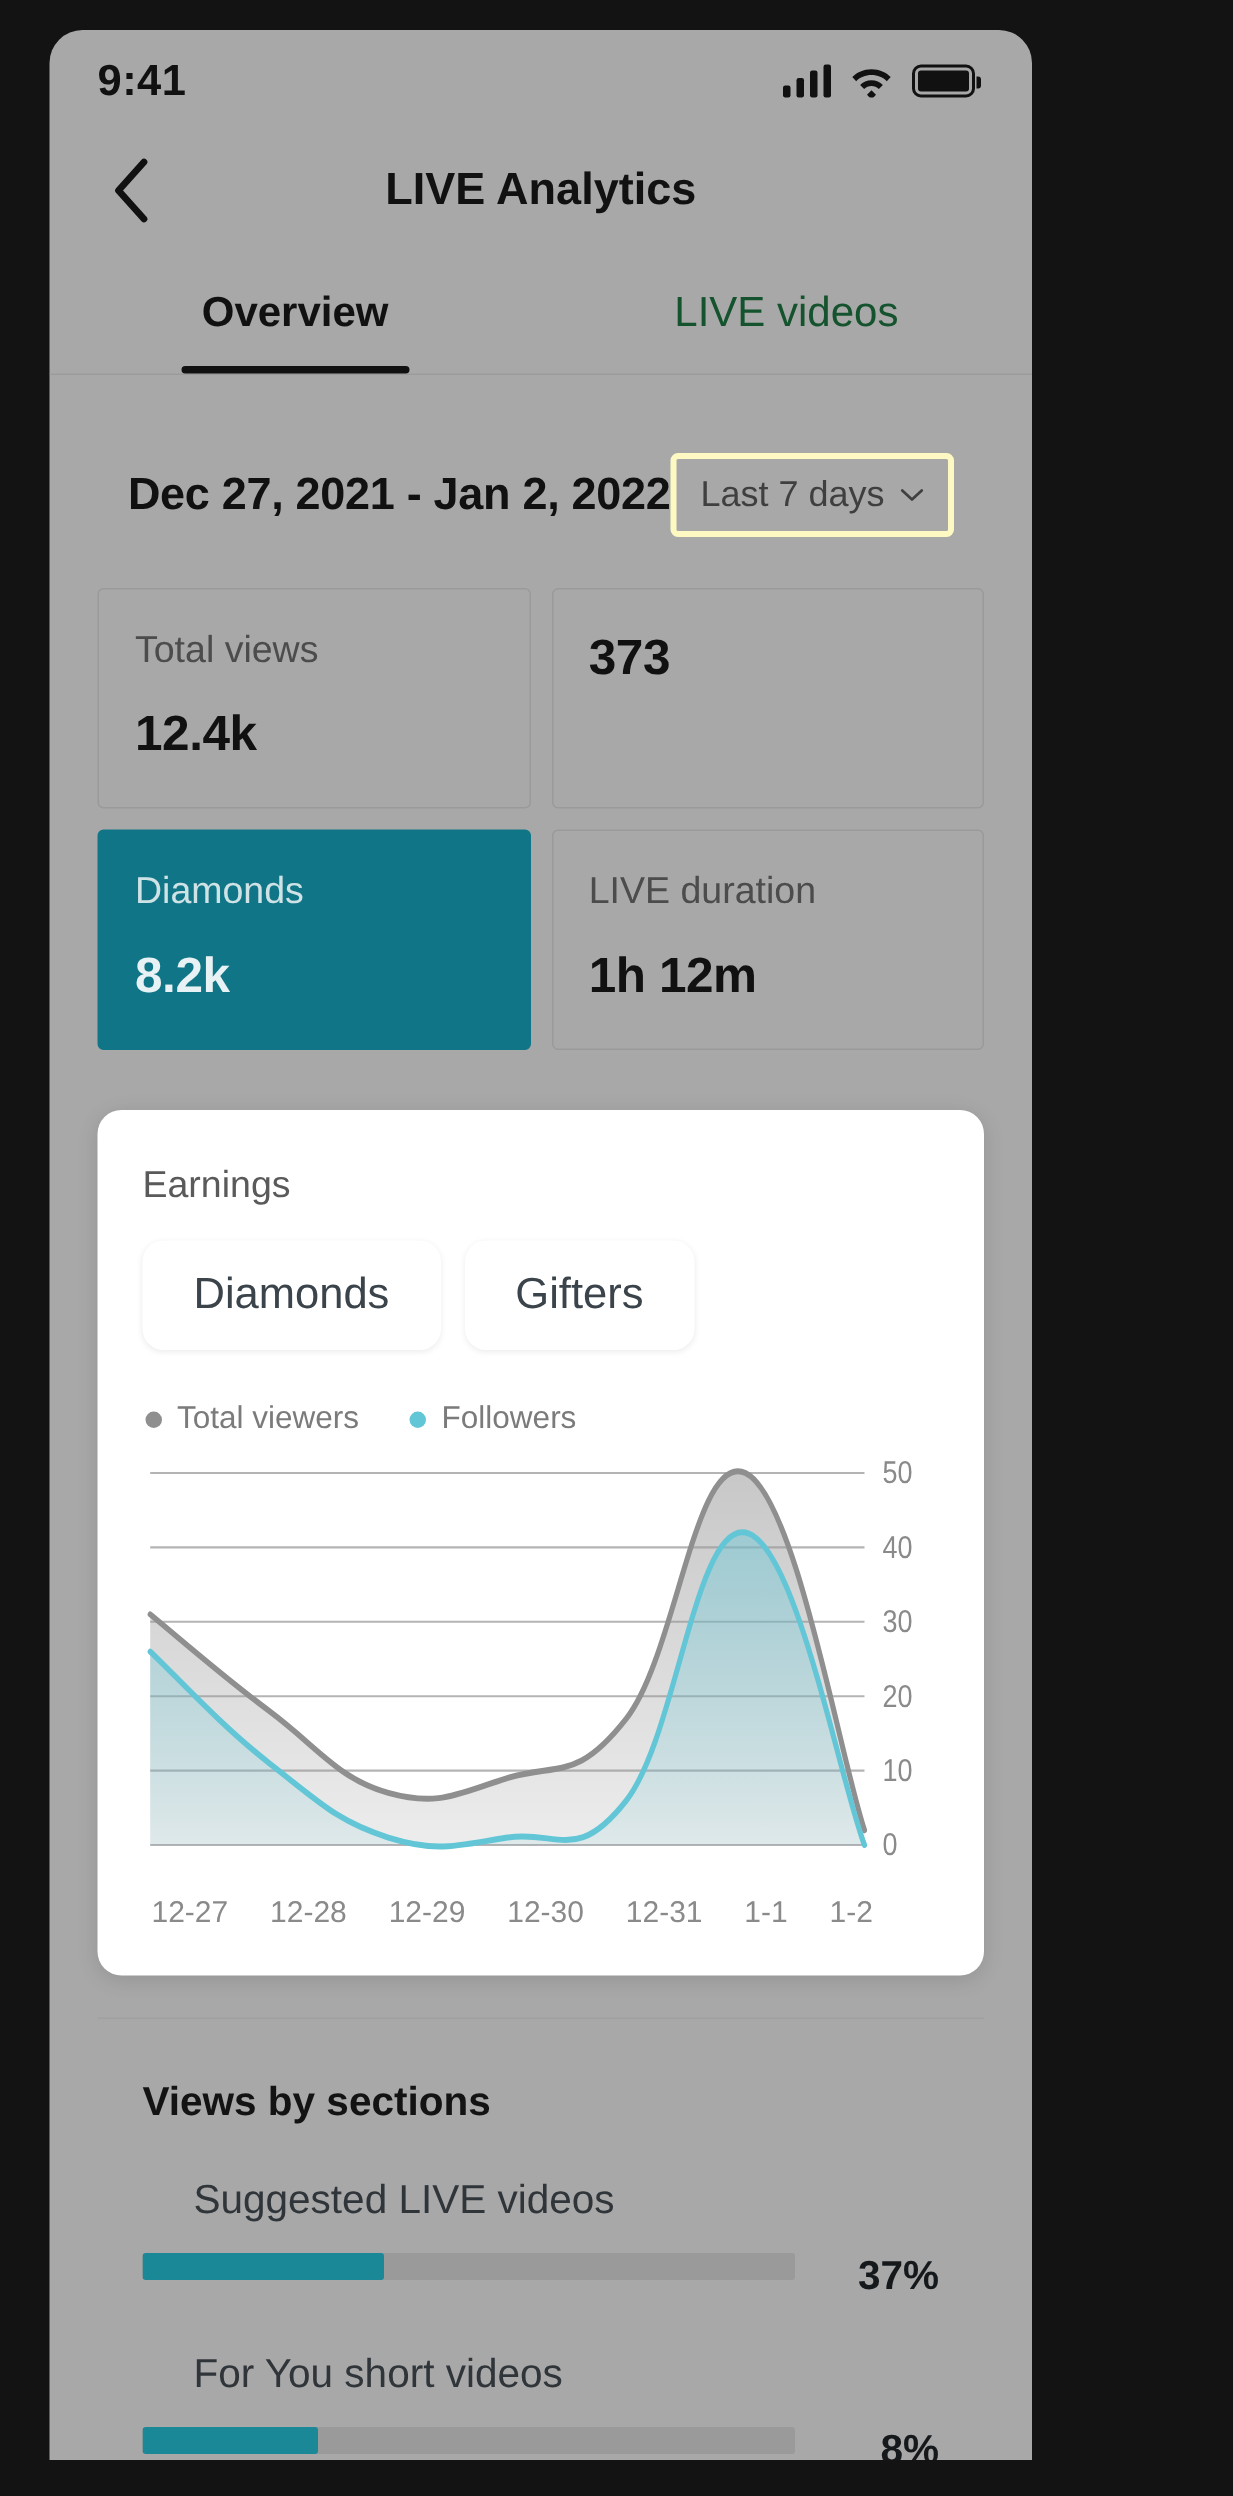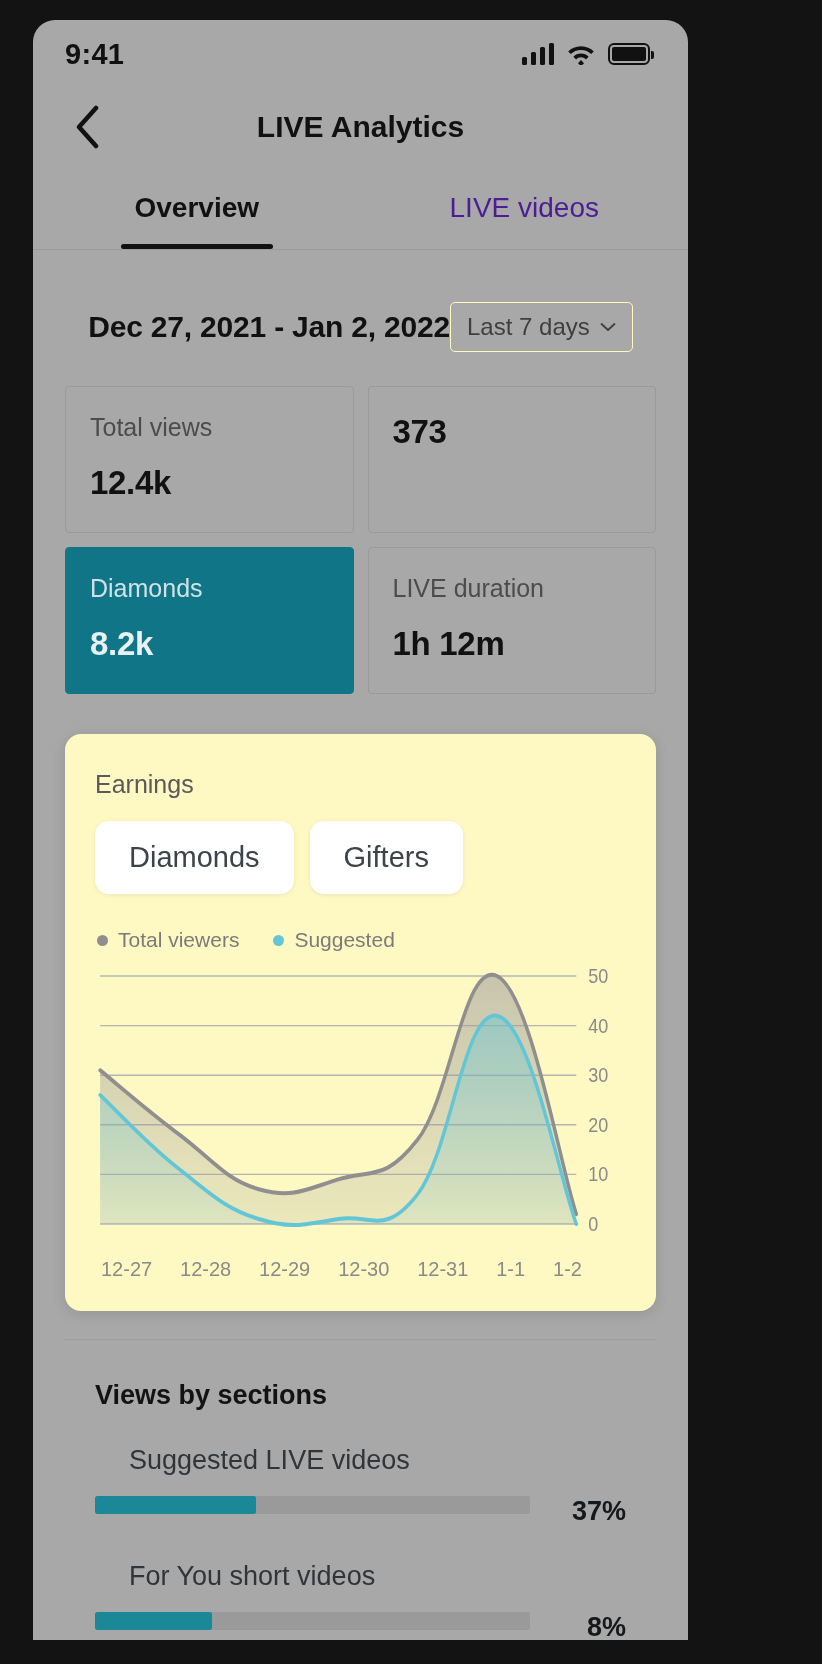--- a/index.html
+++ b/index.html
@@ -60,34 +60,34 @@
 
   
   .tabs {
     display:flex; height:84px; border-bottom:1px solid #9b9b9b;
   }
   .tab {
     flex:1; display:flex; align-items:center; justify-content:center;
     position:relative; font-size:28px; cursor:pointer;
   }
   .tab.active { color:#111; font-weight:600; }
-  .tab.inactive { color:#4c1d95; }
+  .tab.inactive { color:#14532d; }
   .tab.active::after {
     content:""; position:absolute; bottom:0; left:50%; transform:translateX(-50%);
     width:152px; height:5px; background:#111; border-radius:3px;
   }
 
   
   .date-row {
     display:flex; align-items:center; justify-content:center;
     padding:52px 32px 0 32px;
   }
   .date-range { font-size:30px; font-weight:700; color:#111; letter-spacing:-.2px; }
   .range-select {
-    border:1px solid #fef9c3; border-radius:5px;
+    border:4px solid #fef9c3; border-radius:5px;
     padding:10px 16px; font-size:24px; color:#3f3f3f;
     display:flex; align-items:center; gap:10px; cursor:pointer;
   }
   .chev { width:16px; height:10px; display:block; }
 
   
   .stats {
     display:grid; grid-template-columns:1fr 1fr; gap:14px;
     padding:34px 32px 0 32px;
   }
@@ -97,21 +97,21 @@
   }
   .stat-card.accent { background:#107687; border-color:#107687; }
   .stat-label { font-size:25px; color:#4c4c4c; margin-bottom:22px; }
   .stat-card.accent .stat-label { color:#cfe2e6; }
   .stat-value { font-size:33px; font-weight:700; color:#111; letter-spacing:-.3px; }
   .stat-card.accent .stat-value { color:#e8f1f3; }
 
   
   .earnings-card {
     margin:40px 32px 0 32px;
-    background:#fef9c3;
+    background:#ffffff;
     border-radius:16px;
     padding:36px 30px 30px 30px;
     box-shadow:0 3px 14px rgba(0,0,0,.12);
   }
   .earnings-title { font-size:25px; color:#5a5a5a; margin-bottom:22px; }
   .pills { display:flex; gap:16px; }
   .pill {
     background:#fff; border-radius:14px;
     padding:20px 34px; font-size:29px; color:#3b444b;
     cursor:pointer; box-shadow:0 1px 4px rgba(0,0,0,.08);
@@ -219,21 +219,21 @@
       <div class="pill">Gifters</div>
     </div>
 
     <div class="legend">
       <div class="legend-item">
         <span class="dot" style="background:#8f8f8f"></span>
         <span>Total viewers</span>
       </div>
       <div class="legend-item">
         <span class="dot" style="background:#63c6d6"></span>
-        <span>Suggested</span>
+        <span>Followers</span>
       </div>
     </div>
 
     <div class="chart-wrap">
       <svg class="chart-svg" viewBox="0 0 620 290" preserveAspectRatio="none">
         <defs>
           <linearGradient id="gradViewers" x1="0" y1="0" x2="0" y2="1">
             <stop offset="0%" stop-color="#9a9a9a" stop-opacity="0.55"></stop>
             <stop offset="100%" stop-color="#9a9a9a" stop-opacity="0.18"></stop>
           </linearGradient>

